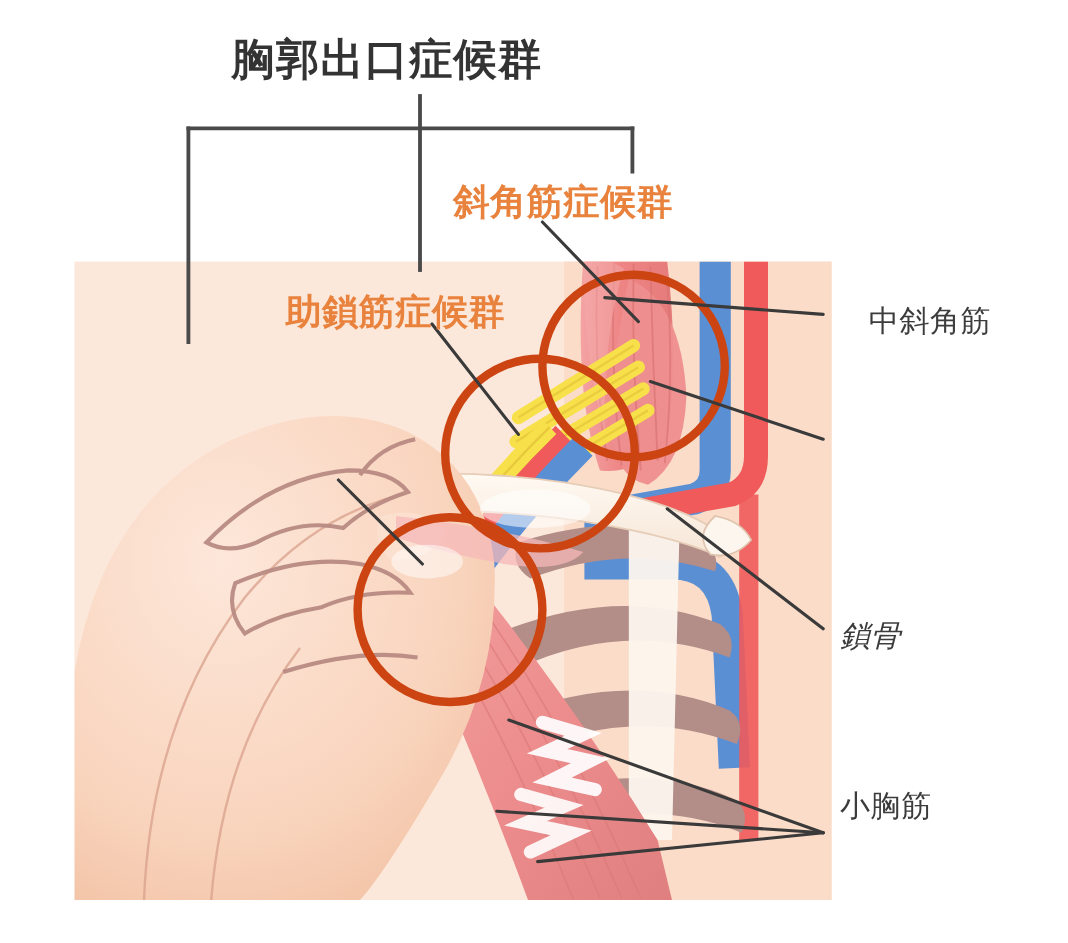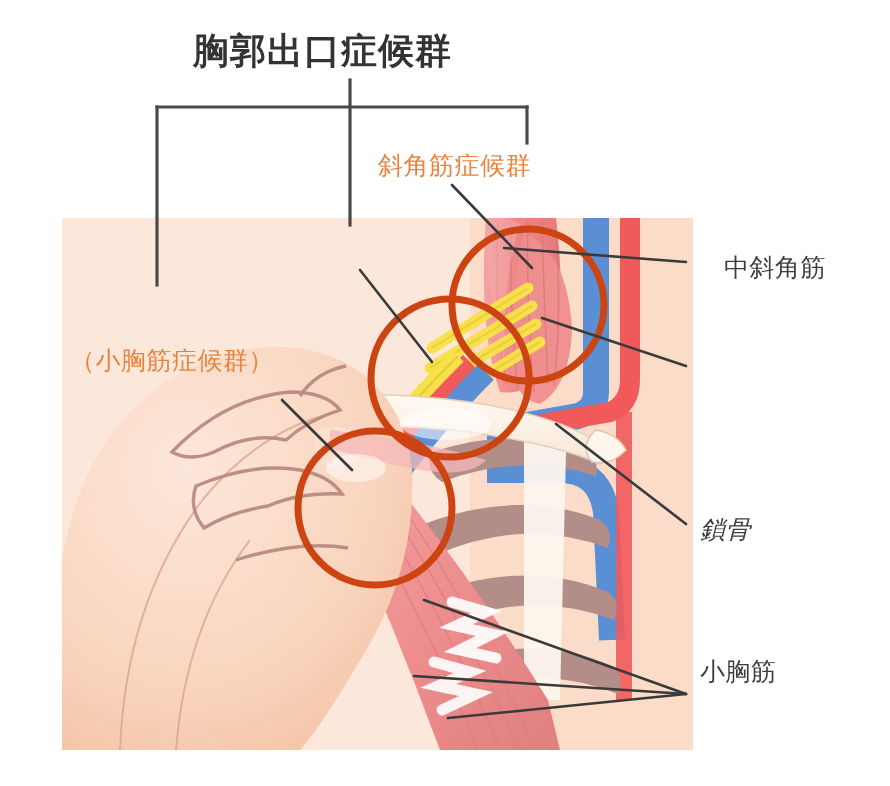--- a/index.html
+++ b/index.html
@@ -8,21 +8,21 @@
     width:890px;height:786px;position:relative;overflow:hidden;
     font-family:"DejaVu Sans","Liberation Sans",sans-serif;
   }
   #stage{position:absolute;left:0;top:0;width:890px;height:650px;}
   svg.layer{position:absolute;left:0;top:0;width:890px;height:786px;}
   .txt{position:absolute;white-space:pre;line-height:1.25;}
   .title{
     font-size:36px;font-weight:bold;color:#333333;letter-spacing:1px;
   }
   .orange{
-    color:#e8823c;font-weight:normal;font-size:25px;letter-spacing:0.5px;
+    color:#e8823c;font-weight:bold;font-size:30px;letter-spacing:0.5px;
   }
   .grey{
     color:#3c3c3c;font-size:25px;letter-spacing:0.5px;
   }
 </style>
 </head>
 <body>
 
 <div id="stage">
 
@@ -188,19 +188,19 @@
       <line x1="556" y1="424" x2="686" y2="524"></line>
       <line x1="424" y1="600" x2="686" y2="694"></line>
       <line x1="414" y1="676" x2="686" y2="694"></line>
       <line x1="448" y1="718" x2="686" y2="694"></line>
     </g>
   </svg>
 
   <div class="txt title" style="left:193px;top:28px;">胸郭出口症候群</div>
 
   <div class="txt orange" style="left:378px;top:150px;">斜角筋症候群</div>
-  <div class="txt orange" style="left:70px;top:345px;">（小胸筋症候群）</div>
+  <div class="txt orange" style="left:238px;top:242px;">助鎖筋症候群</div>
 
   <div class="txt grey" style="left:700px;top:252px;margin-left:24px;">中斜角筋</div>
   <div class="txt grey" style="left:700px;top:514px;font-style:italic;">鎖骨</div>
   <div class="txt grey" style="left:700px;top:656px;">小胸筋</div>
 
 </div>
 
 </body></html>

